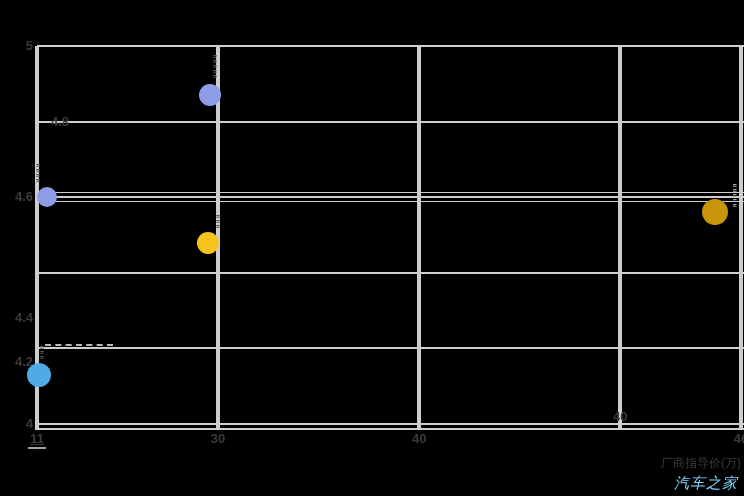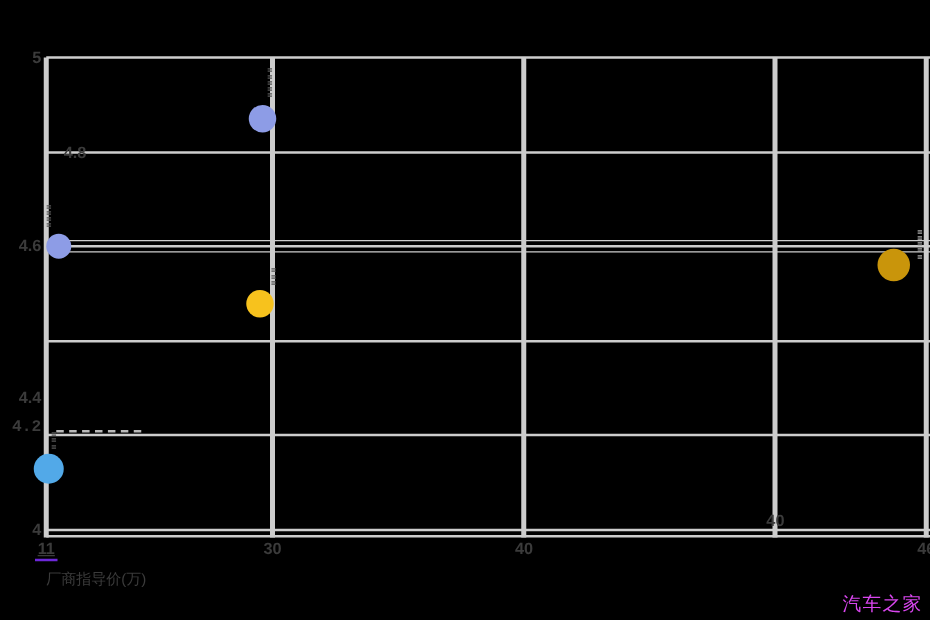--- a/index.html
+++ b/index.html
@@ -12,33 +12,33 @@
   .hgrid{position:absolute;background:#cdcdcd;}
   .hgrid-dashed{position:absolute;height:0;border-top:2px dashed #b9b9b9;}
   .ytick{
     position:absolute;left:0;width:33px;text-align:right;
     font-size:13px;font-weight:bold;color:#3b3b3b;line-height:15px;
   }
   .xtick{
     position:absolute;width:40px;text-align:center;
     font-size:13px;font-weight:bold;color:#3b3b3b;line-height:15px;
   }
-  .xtick.underline span{border-bottom:2px solid #6d28d9;padding:0 2px 1px 2px;text-decoration:underline;}
+  .xtick.underline span{border-bottom:2px solid #a3a3a3;padding:0 2px 1px 2px;text-decoration:underline;}
   .dot{position:absolute;border-radius:50%;}
   .dot-label{
     position:absolute;writing-mode:vertical-rl;text-orientation:upright;
     font-size:5px;line-height:6px;letter-spacing:0;white-space:nowrap;
   }
   .axis-title{
-    position:absolute;left:37px;width:704px;top:455px;text-align:left;
+    position:absolute;left:37px;width:704px;top:455px;text-align:right;
     font-size:12px;color:#3b3b3b;
   }
   .watermark{
     position:absolute;right:6px;bottom:3px;
-    font-size:15px;color:#d946ef;letter-spacing:1px;
+    font-size:15px;color:#7dd3fc;letter-spacing:1px;font-style:italic;
   }
 </style>
 </head>
 <body>
 
 <div id="chart">
   <div class="axis-title">厂商指导价(万)</div>
   <div class="watermark">汽车之家</div>
 <div class="vgrid" style="left: 35px; top: 46px; width: 4px; height: 384px;"></div>
     <div class="vgrid" style="left: 216.029px; top: 46px; width: 4px; height: 384px;"></div>
@@ -52,21 +52,21 @@
     <div class="hgrid" style="left: 37px; top: 201.2px; width: 707px; height: 1px;"></div>
     <div class="hgrid" style="left: 37px; top: 271.8px; width: 707px; height: 2px;"></div>
     <div class="hgrid" style="left: 37px; top: 347.4px; width: 707px; height: 2px;"></div>
     <div class="hgrid" style="left: 37px; top: 423px; width: 707px; height: 2px;"></div>
     <div class="hgrid" style="left: 37px; top: 428px; width: 707px; height: 2px;"></div>
     <div class="hgrid-dashed" style="left: 45px; top: 344.4px; width: 68px;"></div>
     <div class="ytick" style="top: 38px;">5</div>
     <div class="ytick" style="top: 113.6px; margin-left: 36px;">4.8</div>
     <div class="ytick" style="top: 189.2px;">4.6</div>
     <div class="ytick" style="top: 274px; margin-top: 36px;">4.4</div>
-    <div class="ytick" style="top: 334px; font-family: Liberation Mono, monospace;">4.2</div>
+    <div class="ytick" style="top: 354px;">4.2</div>
     <div class="ytick" style="top: 416px;">4</div>
     <div class="xtick underline" style="left: 17px; top: 431px;"><span>11</span></div>
     <div class="xtick" style="left: 198.029px; top: 431px;"><span>30</span></div>
     <div class="xtick" style="left: 399.171px; top: 431px;"><span>40</span></div>
     <div class="xtick" style="left: 600.314px; top: 409px;"><span>40</span></div>
     <div class="xtick" style="left: 721px; top: 431px;"><span>46</span></div>
     <div class="dot" style="left: 198.983px; top: 84.14px; width: 22px; height: 22px; background: rgb(141, 156, 230);"></div>
     <div class="dot-label" style="left: 211.983px; top: 52.14px; color: rgb(86, 86, 86);">〓〓〓〓〓</div>
     <div class="dot" style="left: 37.0571px; top: 187.2px; width: 20px; height: 20px; background: rgb(141, 156, 230);"></div>
     <div class="dot-label" style="left: 35.0571px; top: 161.2px; color: rgb(86, 86, 86);">〓〓〓〓</div>

